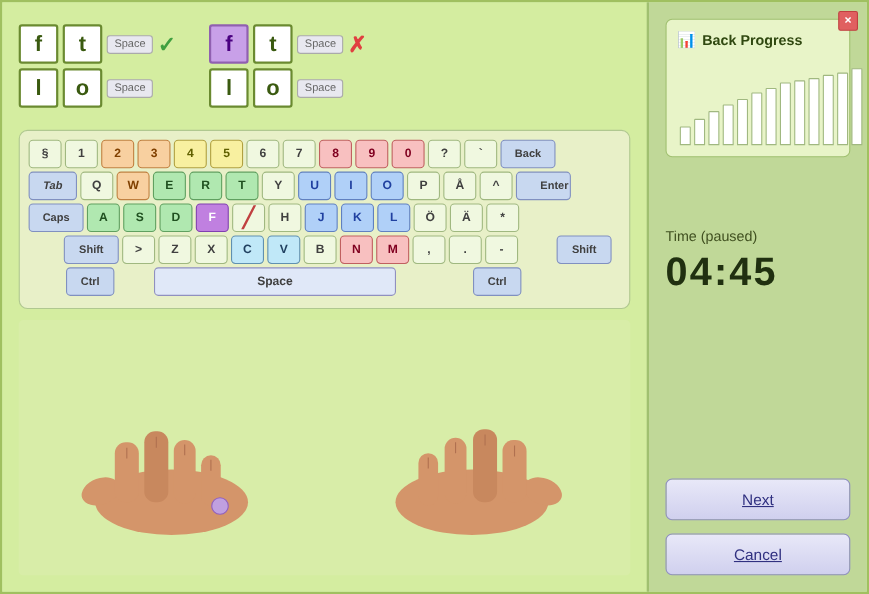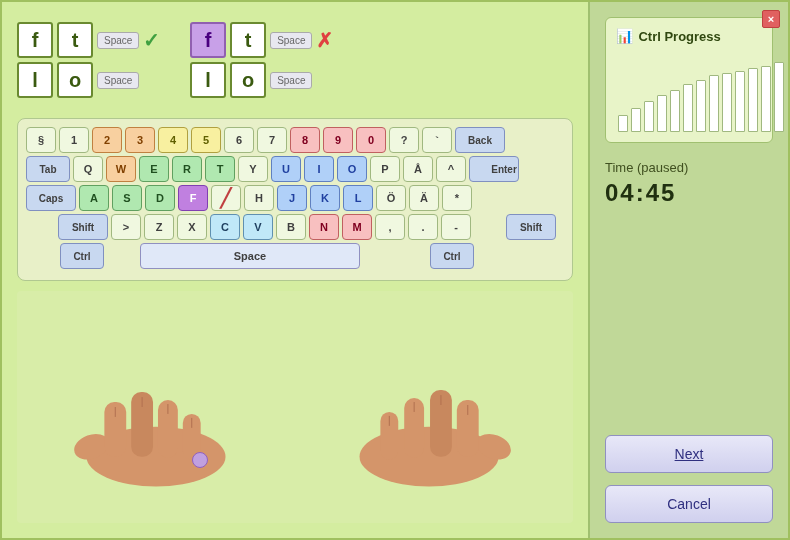--- a/index.html
+++ b/index.html
@@ -137,21 +137,21 @@
     .key.space-key {
       min-width: 220px;
       background: #e0e8f8;
       border-color: #9090c0;
     }
     .key.back-key { min-width: 50px; font-size: 10px; }
     .key.enter-key { min-width: 50px; font-size: 10px; padding-left: 20px; }
     .key.shift-key { min-width: 50px; font-size: 10px; margin-left: 32px; }
     .key.ctrl-key { min-width: 44px; font-size: 10px; margin-left: 34px; }
     .key.caps-key { min-width: 50px; font-size: 10px; }
-    .key.tab-key { min-width: 44px; font-size: 10px; }
+    .key.tab-key { min-width: 44px; font-size: 10px; font-style: italic; }
 
     .key.highlighted-f {
       background: #c080e0;
       border-color: #8040b0;
       color: white;
     }
 
     .slash-key {
       font-size: 14px;
     }
@@ -235,30 +235,31 @@
 
     .bar {
       background: white;
       border: 1px solid #a0b880;
       border-radius: 1px 1px 0 0;
       min-width: 10px;
     }
 
     .timer-section {
       padding: 5px 0;
+      margin-top: 47px;
     }
 
     .timer-label {
       font-size: 13px;
       color: #405020;
       margin-bottom: 4px;
     }
 
     .timer-value {
-      font-size: 24px;
+      font-size: 36px;
       font-weight: bold;
       color: #203010;
       letter-spacing: 2px;
     }
 
     .spacer { flex: 1; }
 
     .btn {
       width: 100%;
       padding: 10px;
@@ -269,20 +270,21 @@
       cursor: pointer;
       color: #303080;
       text-align: center;
     }
 
     .btn-next {
       text-decoration: underline;
     }
 
     .btn-cancel {
+      text-decoration: underline;
     }
 
     .dot-indicator {
       width: 16px;
       height: 16px;
       background: #c0a0e0;
       border-radius: 50%;
       border: 1px solid #9060c0;
       position: absolute;
       bottom: 55px;
@@ -453,21 +455,21 @@
       </svg>
     </div>
 
   </div>
 
   <div class="right-panel">
 
     <div class="progress-section">
       <div class="progress-title">
         <span class="chart-icon">📊</span>
-        <span>Ctrl Progress</span>
+        <span>Back Progress</span>
       </div>
       <div class="bar-chart" id="bar-chart">
           <div class="bar" style="height: 17.5px; flex: 1 1 0%;"></div>
           <div class="bar" style="height: 24.5px; flex: 1 1 0%;"></div>
           <div class="bar" style="height: 30.625px; flex: 1 1 0%;"></div>
           <div class="bar" style="height: 36.75px; flex: 1 1 0%;"></div>
           <div class="bar" style="height: 42px; flex: 1 1 0%;"></div>
           <div class="bar" style="height: 48.125px; flex: 1 1 0%;"></div>
           <div class="bar" style="height: 52.5px; flex: 1 1 0%;"></div>
           <div class="bar" style="height: 56.875px; flex: 1 1 0%;"></div>

